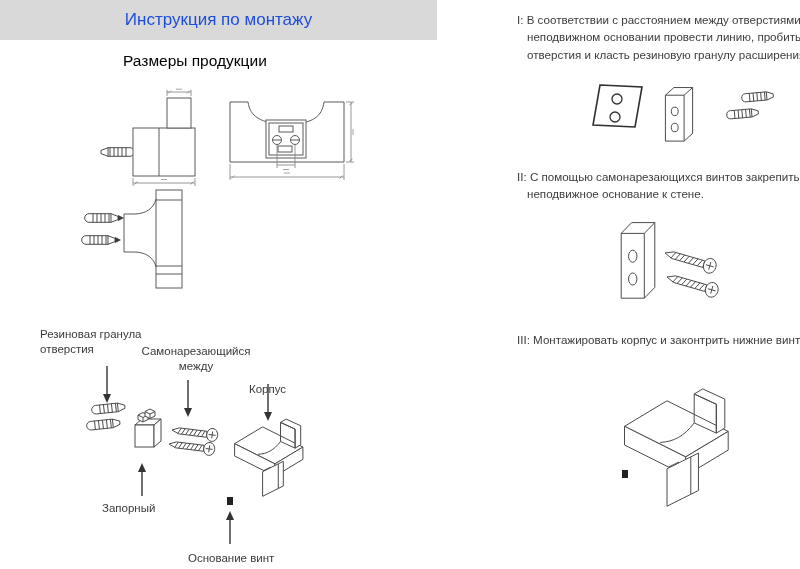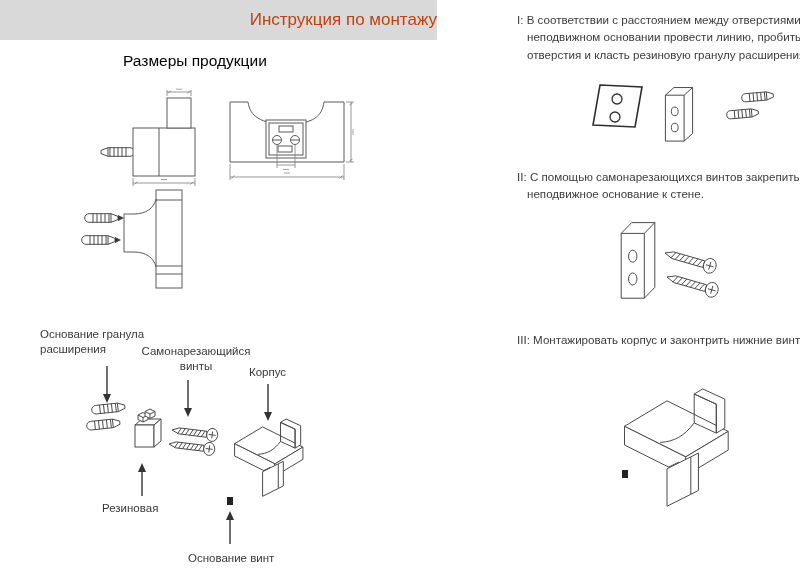--- a/index.html
+++ b/index.html
@@ -1,21 +1,21 @@
 <!DOCTYPE html>
 <html><head>
 <meta charset="utf-8">
 <style>
   html,body{margin:0;padding:0;background:#fff;}
   .page{position:relative;width:800px;height:569px;background:#ffffff;overflow:hidden;
         font-family:"Liberation Sans","DejaVu Sans",sans-serif;color:#3b3b3b;}
   .abs{position:absolute;}
   .header-band{position:absolute;left:0;top:0;width:437px;height:40px;background:#d9d9d9;}
   .page-title{position:absolute;left:0;top:0;width:437px;height:40px;line-height:40px;
-              text-align:right;font-size:17px;color:#c2410c;}
+              text-align:center;font-size:17px;color:#1d4ed8;}
   .section-heading{position:absolute;left:123px;top:52px;font-size:15.5px;color:#000000;}
   .part-label{position:absolute;font-size:11.5px;line-height:1.28;color:#3a3a3a;}
   .step-text{position:absolute;left:517px;width:286px;font-size:11.6px;line-height:1.5;
              color:#3c3c3c;padding-left:10px;text-indent:-10px;}
   
   .prod{stroke:#5a5a5a;stroke-width:1;fill:none;}
   .prodf{stroke:#5a5a5a;stroke-width:1;fill:#ffffff;}
   .dim{stroke:#7d7d7d;stroke-width:0.8;fill:none;}
   .dimlbl{stroke:#9a9a9a;stroke-width:0.9;fill:none;}
   .arrow-line{stroke:#333;stroke-width:1.4;fill:none;}
@@ -155,24 +155,24 @@
       </g>
     <g>
         <use href="#screw" transform="translate(134,124) rotate(7)"></use>
       </g>
     <g>
         <use href="#hookbody" transform="translate(194,80) scale(0.56)"></use>
       </g>
     <rect x="192" y="177" width="6" height="8" fill="#222"></rect>
   </svg>
 
-  <div class="part-label" style="left:40px;top:327px;width:114px">Основание гранула расширения</div>
-  <div class="part-label" style="left:136px;top:344px;width:120px;text-align:center">Самонарезающийся винты</div>
-  <div class="part-label" style="left:249px;top:365px">Корпус</div>
-  <div class="part-label" style="left:102px;top:501px">Резиновая</div>
+  <div class="part-label" style="left:40px;top:327px;width:114px">Резиновая гранула отверстия</div>
+  <div class="part-label" style="left:136px;top:344px;width:120px;text-align:center">Самонарезающийся между</div>
+  <div class="part-label" style="left:249px;top:382px">Корпус</div>
+  <div class="part-label" style="left:102px;top:501px">Запорный</div>
   <div class="part-label" style="left:188px;top:551px">Основание винт</div>
 
   <div class="step-text" style="top:11px">I: В соответствии с расстоянием между отверстиями в неподвижном основании провести линию, пробить отверстия и класть резиновую гранулу расширения.</div>
   <svg class="abs" style="left:560px;top:82px" width="225" height="85">
     <g stroke="#2f2f2f" fill="#ffffff">
       <path stroke-width="1.6" d="M40 3 L82 5 L75 45 L33 43 Z"></path>
       <circle stroke-width="1.3" fill="none" cx="57" cy="17" r="5"></circle>
       <circle stroke-width="1.3" fill="none" cx="55" cy="35" r="5"></circle>
     </g>
     <g>

